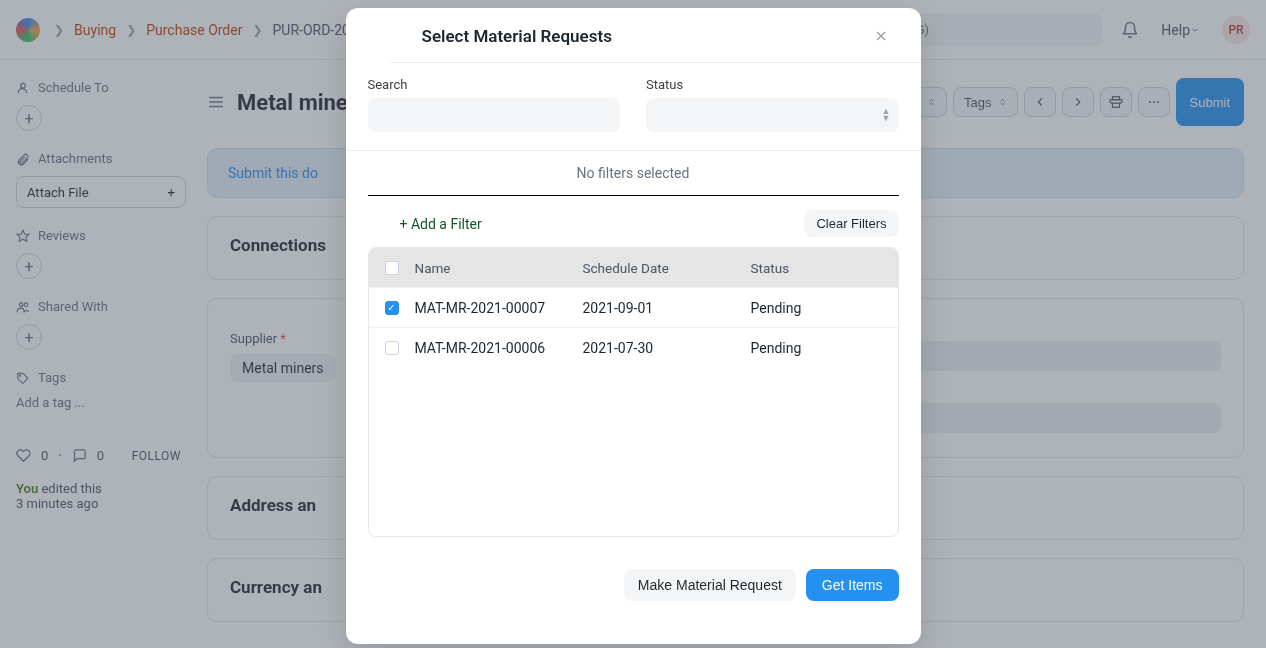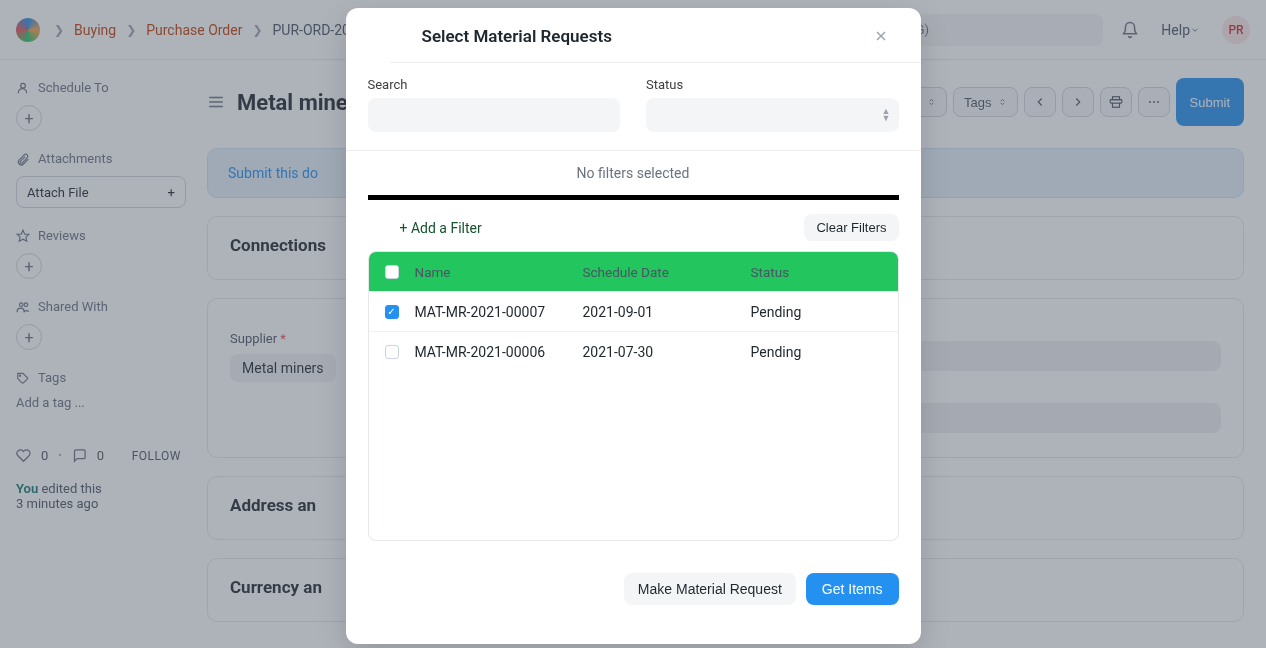--- a/index.html
+++ b/index.html
@@ -92,21 +92,21 @@
   }
   .tag-hint { color: #6b7280; font-size: 13px; margin-top: 10px; }
   .side-footer {
     margin-top: 38px;
     display: flex; align-items: center; gap: 10px;
     color: #4b5563; font-size: 13px;
   }
   .side-footer .dot { font-size: 10px; color: #9ca3af; }
   .follow { margin-left: auto; font-size: 12px; letter-spacing: .5px; color: #4b5563; cursor: pointer; }
   .side-audit { margin-top: 18px; font-size: 13px; color: #4b5563; }
-  .side-audit b { font-weight: 600; color: #0f766e; }
+  .side-audit b { font-weight: 600; color: #4d7c0f; }
 
   
   .main {
     flex: 1;
     padding: 18px 22px 0 10px;
   }
   .titlebar {
     display: flex; align-items: center; gap: 12px;
   }
   .menu-icon { color: #6b7280; cursor: pointer; }
@@ -206,21 +206,21 @@
     width: 8px; height: 14px;
     background: none;
   }
   .select-handles {
     position: absolute; right: 8px; top: 50%; transform: translateY(-50%);
     color: #9ca3af; font-size: 9px; line-height: 7px; display: flex; flex-direction: column; align-items: center;
   }
   .modal-nofilters {
     text-align: center; padding: 14px 0 14px;
     color: #6b7280; font-size: 14px;
-    border-bottom: 5px solid #000000;
+    border-bottom: 1px solid #000000;
     margin: 0 22px;
   }
   .modal-filterbar {
     display: flex; justify-content: space-between; align-items: center;
     padding: 14px 22px 10px;
     font-size: 14px;
   }
   .add-filter { color: #14532d; cursor: pointer; margin-left: 32px; }
   .clear-filters {
     background: #f4f5f6; border: none; border-radius: 8px;
@@ -232,21 +232,21 @@
     overflow: hidden;
     height: 290px;
     display: flex; flex-direction: column;
   }
   .grid-row {
     display: flex; align-items: center;
     height: 40px;
     border-bottom: 1px solid #eef0f1;
     font-size: 14px;
   }
-  .grid-row.head { background: #22c55e; color: #4b5563; font-size: 13.5px; }
+  .grid-row.head { background: #e5e5e5; color: #4b5563; font-size: 13.5px; }
   .grid-row:last-child { border-bottom: none; }
   .col-check { width: 46px; display: flex; justify-content: center; }
   .col-name { width: 168px; }
   .col-date { width: 168px; }
   .col-status { flex: 1; }
   .checkbox {
     width: 14px; height: 14px; border: 1.5px solid #cbd5e1; border-radius: 3px;
     display: inline-flex; align-items: center; justify-content: center;
     background: #fff;
   }

